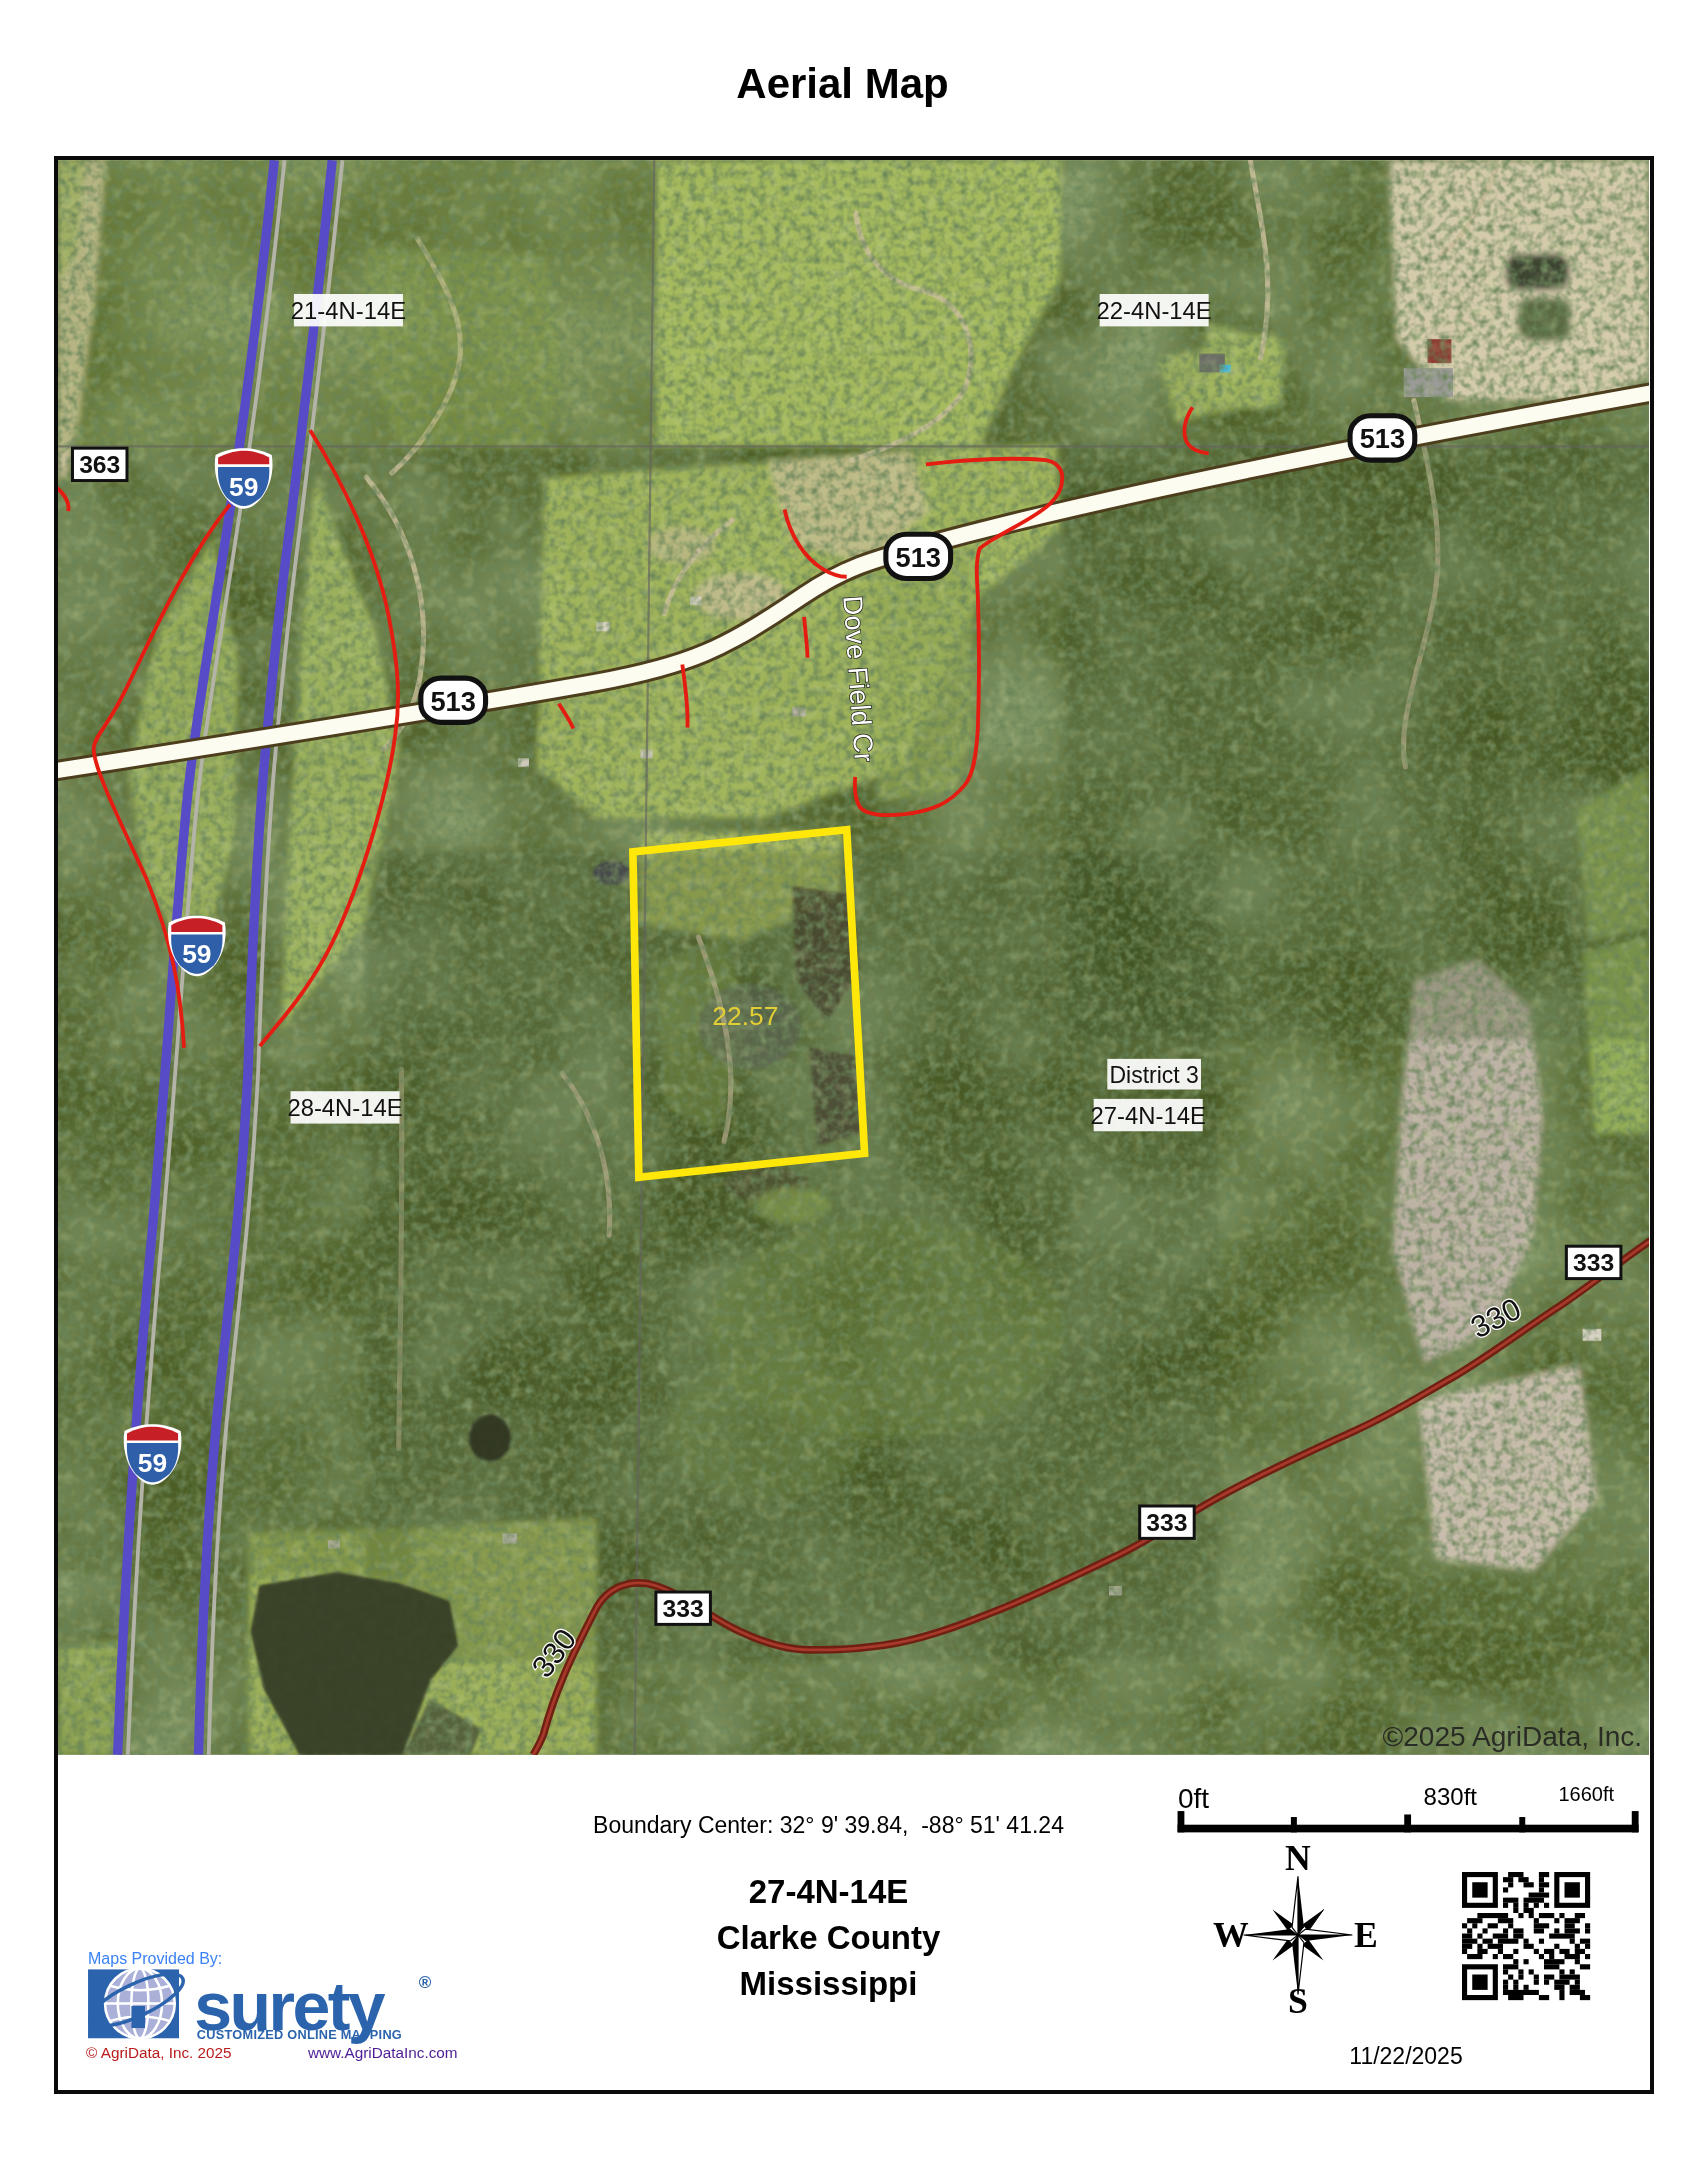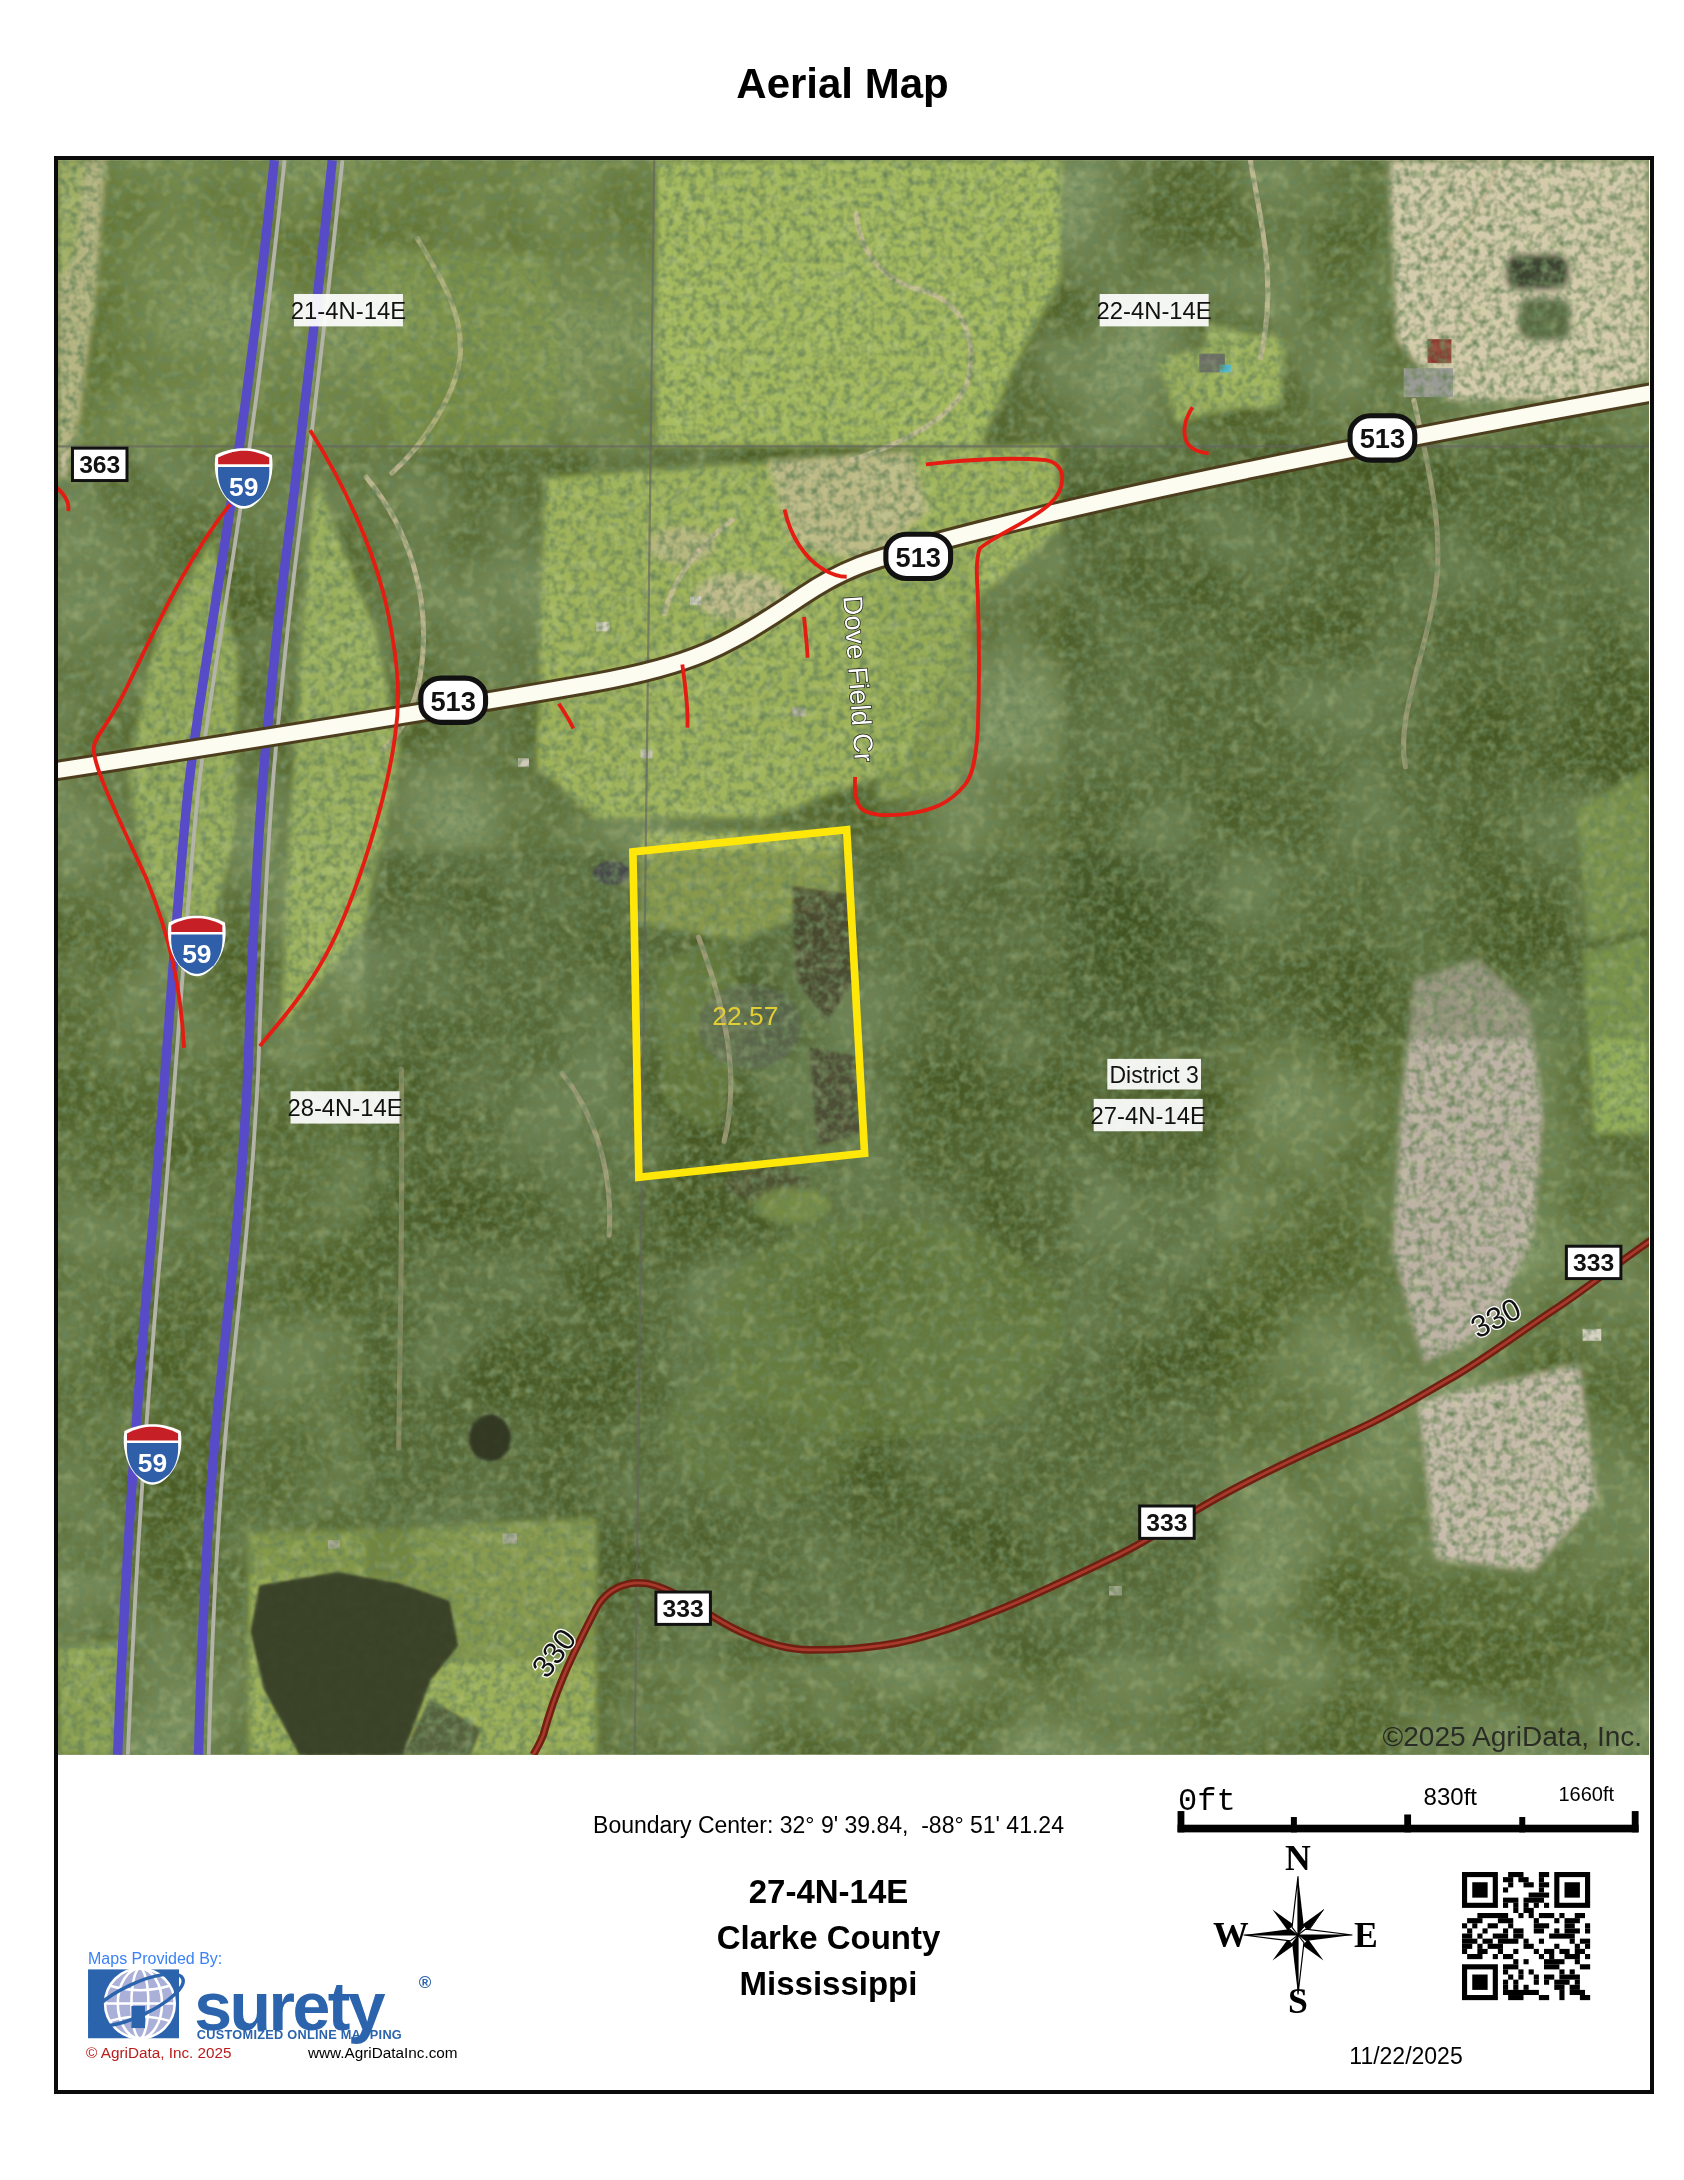--- a/index.html
+++ b/index.html
@@ -281,21 +281,21 @@
 <path d="M -30,-24 C -19,-30 -9,-32 0,-32 C 9,-32 19,-30 30,-24 C 30,-21 30,-19 30,-16 L -30,-16 C -30,-19 -30,-21 -30,-24 Z" fill="#c62026"></path>
 <path d="M -30,-13 L 30,-13 C 31,4 27,14 20,23 C 12,30 6,33 0,33 C -6,33 -12,30 -20,23 C -27,14 -31,4 -30,-13 Z" fill="#2e5fa8"></path>
 <text x="0" y="21" font-size="31" font-weight="bold" fill="#fff" text-anchor="middle" font-family="Liberation Sans, sans-serif">59</text>
     </g>
 
 <text x="1928" y="2050" font-size="33" fill="#1c1c1c" opacity="0.85" text-anchor="end" font-family="Liberation Sans, sans-serif">©2025 AgriData, Inc.</text>
 </svg>
 
 <div class="abs" style="left:256px;top:1780px;width:1145px;text-align:center;font-size:23px;color:#000;margin-top:32px;">Boundary Center: 32° 9' 39.84,&nbsp; -88° 51' 41.24</div>
 
-<div class="abs" style="left:1178px;top:1783px;font-size:32px;color:#000;font-family:Liberation Mono, monospace;">0ft</div>
+<div class="abs" style="left:1178px;top:1783px;font-size:28px;color:#000;">0ft</div>
 <div class="abs" style="left:1337px;top:1783px;width:140px;text-align:right;font-size:24px;color:#000;">830ft</div>
 <div class="abs" style="left:1500px;top:1783px;width:114px;text-align:right;font-size:20px;color:#000;">1660ft</div>
 
 <svg class="abs" style="left:1175px;top:1811px;" width="467" height="24" viewBox="0 0 548 28">
 <rect x="3" y="16" width="541" height="9" fill="#000"></rect>
 <rect x="3" y="0" width="8" height="25" fill="#000"></rect>
 <rect x="136" y="7" width="7" height="18" fill="#000"></rect>
 <rect x="269" y="4" width="8" height="21" fill="#000"></rect>
 <rect x="404" y="7" width="7" height="18" fill="#000"></rect>
 <rect x="536" y="0" width="8" height="25" fill="#000"></rect>
@@ -469,14 +469,14 @@
 </g>
 <rect x="54" y="47" width="16" height="26" fill="#2b64ad"></rect>
 <ellipse cx="60" cy="40" rx="60" ry="19" fill="none" stroke="#2b64ad" stroke-width="4" transform="rotate(-25 60 40)"></ellipse>
 <text x="128" y="75" font-size="80" font-weight="bold" letter-spacing="-3" fill="#2b64ad" font-family="Liberation Sans, sans-serif">surety</text>
 <text x="392" y="26" font-size="20" font-weight="bold" fill="#2b64ad" font-family="Liberation Sans, sans-serif">®</text>
 <text x="131" y="86" font-size="15" font-weight="bold" letter-spacing="0.3" fill="#2b64ad" font-family="Liberation Sans, sans-serif">CUSTOMIZED ONLINE MAPPING</text>
 </svg>
 
 <div class="abs" style="left:86px;top:2044px;font-size:15.3px;color:#b91c1c;">© AgriData, Inc. 2025</div>
 
-<div class="abs" style="left:308px;top:2044px;font-size:15.3px;color:#000000;">www.AgriDataInc.com</div>
+<div class="abs" style="left:308px;top:2044px;font-size:15.3px;color:#4c1d95;">www.AgriDataInc.com</div>
 
 
 </body></html>

